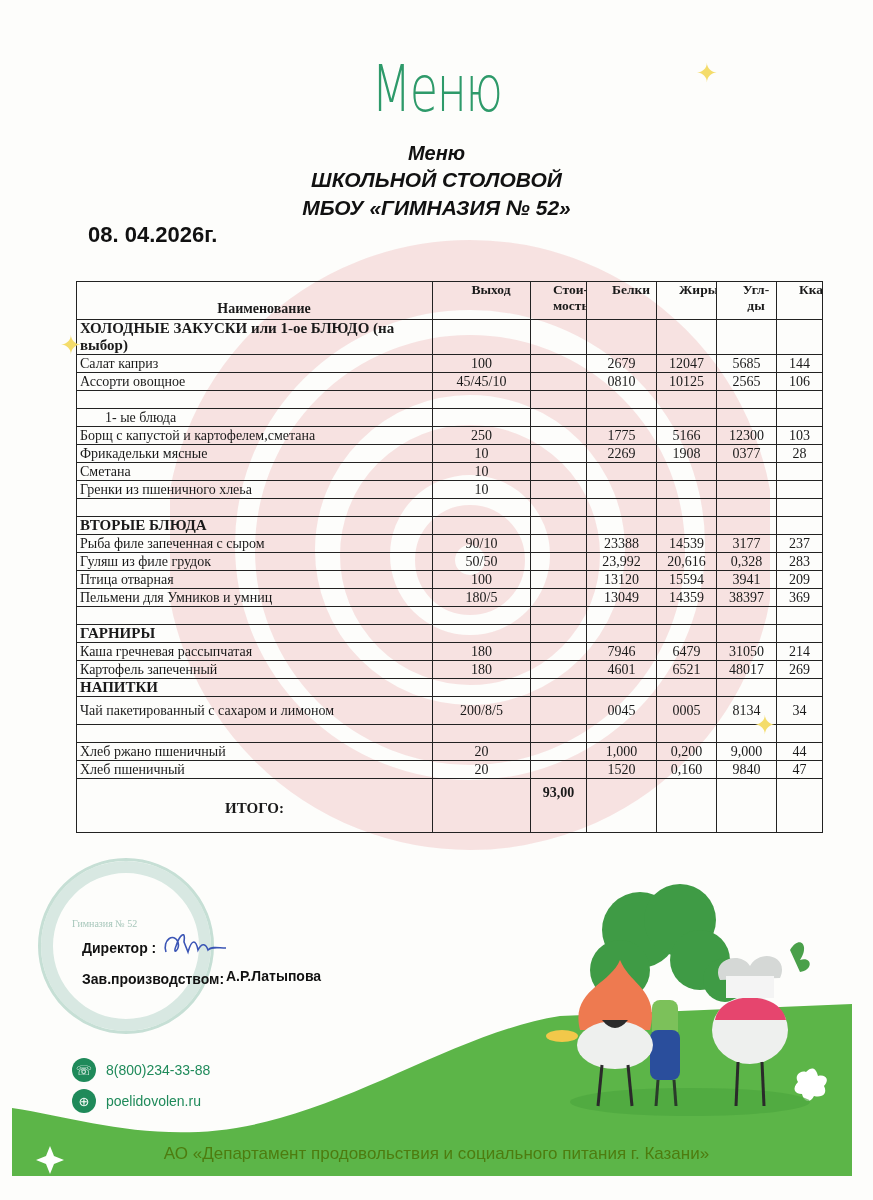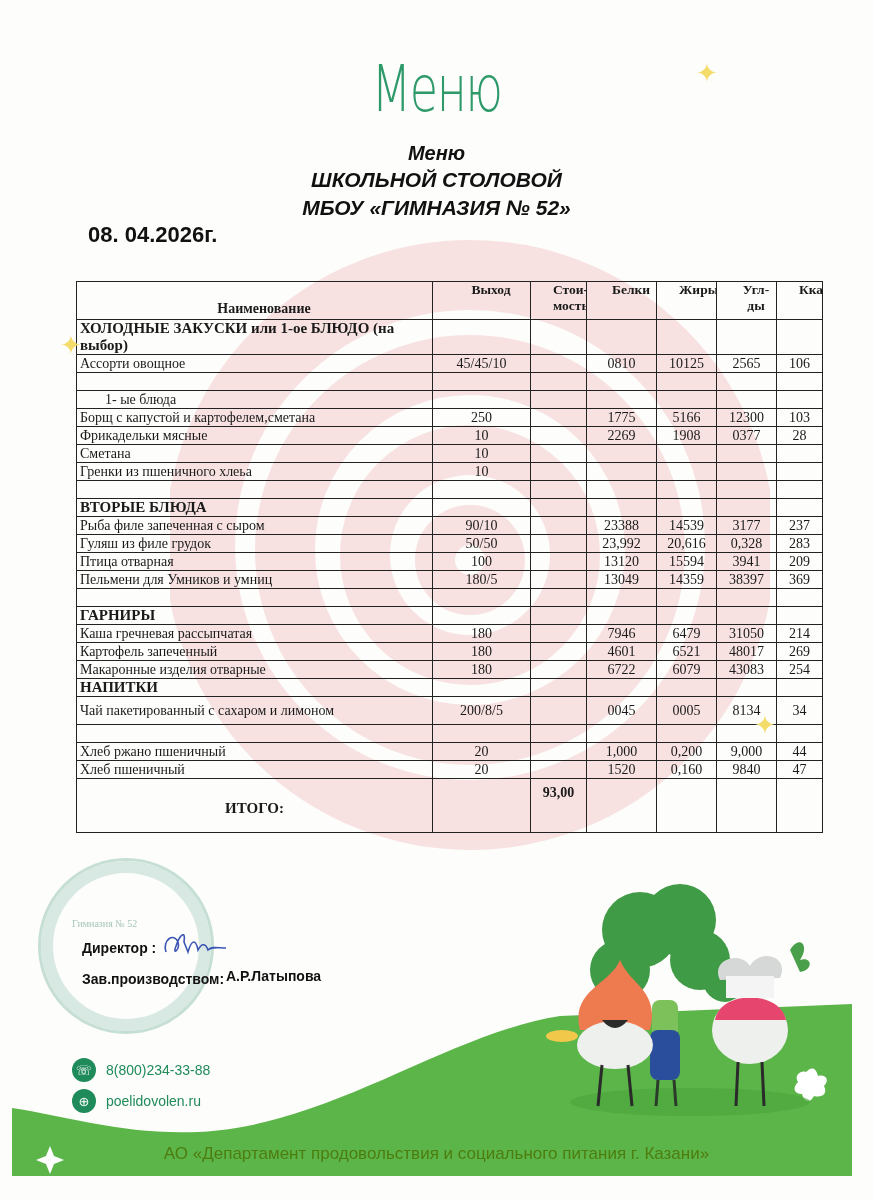--- a/index.html
+++ b/index.html
@@ -78,20 +78,29 @@
   <tr class="cold">
     <td class="name">ХОЛОДНЫЕ ЗАКУСКИ или 1-ое БЛЮДО (на выбор)</td>
     <td></td>
         <td></td>
         <td></td>
         <td></td>
         <td></td>
         <td></td>
   </tr>
   <tr>
+    <td class="name">Салат каприз</td>
+    <td class="num">100</td>
+    <td></td>
+    <td class="num">2679</td>
+    <td class="num">12047</td>
+    <td class="num">5685</td>
+    <td class="num">144</td>
+  </tr>
+  <tr>
     <td class="name">Ассорти овощное</td>
     <td class="num">45/45/10</td>
     <td></td>
     <td class="num">0810</td>
     <td class="num">10125</td>
     <td class="num">2565</td>
     <td class="num">106</td>
   </tr>
   <tr>
         <td></td>
@@ -232,29 +241,20 @@
     <td class="num">214</td>
   </tr>
   <tr>
     <td class="name">Картофель запеченный</td>
     <td class="num">180</td>
     <td></td>
     <td class="num">4601</td>
     <td class="num">6521</td>
     <td class="num">48017</td>
     <td class="num">269</td>
-  </tr>
-  <tr>
-    <td class="name">Макаронные изделия отварные</td>
-    <td class="num">180</td>
-    <td></td>
-    <td class="num">6722</td>
-    <td class="num">6079</td>
-    <td class="num">43083</td>
-    <td class="num">254</td>
   </tr>
 
   <tr class="section">
     <td class="name">НАПИТКИ</td>
     <td></td>
         <td></td>
         <td></td>
         <td></td>
         <td></td>
         <td></td>

